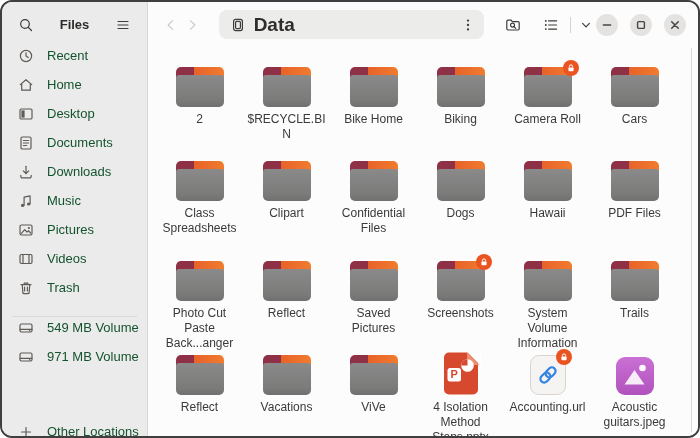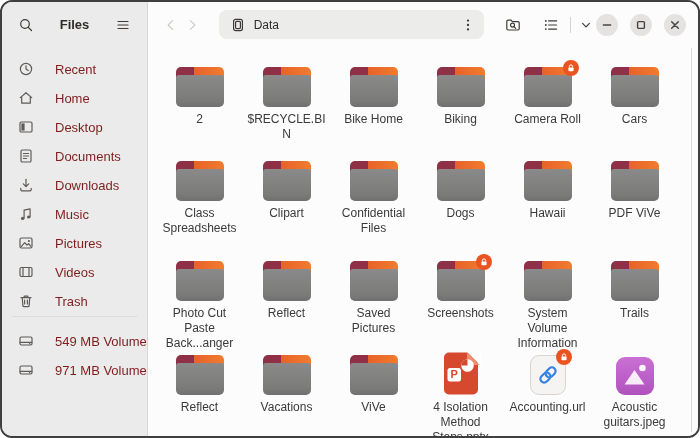--- a/index.html
+++ b/index.html
@@ -6,33 +6,33 @@
   .frame{position:relative;width:700px;height:438px;box-sizing:border-box;border:2px solid #3f3f3f;
     border-radius:12px;overflow:hidden;display:flex;background:#fcfcfc;
     font-family:"Liberation Sans","DejaVu Sans",sans-serif;-webkit-font-smoothing:antialiased;}
   
   .sidebar{width:145px;min-width:145px;background:#ebebeb;border-right:1px solid #d8d6d3;
     display:flex;flex-direction:column;position:relative;overflow:hidden;}
   .sidebar-header{height:45px;display:flex;align-items:center;justify-content:space-between;padding:0 10px;}
   .iconbtn{width:28px;height:28px;border-radius:6px;display:flex;align-items:center;justify-content:center;cursor:pointer;}
   .app-title{font-size:13px;font-weight:bold;color:#2e2c29;}
   .nav{padding:1px 6px 0 6px;}
-  .srow{height:29px;display:flex;align-items:flex-end;gap:21px;padding:0 10px;border-radius:6px;
-    font-size:13px;color:#7f1d1d;cursor:pointer;}
+  .srow{height:29px;display:flex;align-items:flex-start;gap:13px;padding:0 10px;border-radius:6px;
+    font-size:13px;color:#14532d;cursor:pointer;}
   .srow .slabel{white-space:nowrap;}
   .sdivider{height:1px;background:#dcdad7;margin:7px 10px 2px 10px;}
   .other-loc{position:absolute;left:6px;right:6px;bottom:-17px;}
   .icon{display:inline-flex;align-items:center;justify-content:center;line-height:0;}
   
   .main{flex:1;display:flex;flex-direction:column;background:#fcfcfc;position:relative;min-width:0;}
   .headerbar{height:45px;min-height:45px;display:flex;align-items:center;padding:0 12px;}
   .navbtn{width:24px;height:24px;display:flex;align-items:center;justify-content:center;}
   .pathbar{width:282px;height:29px;background:#ececea;border-radius:8px;display:flex;align-items:center;
     padding:0 4px 0 11px;gap:8px;margin-left:16px;cursor:pointer;}
-  .loc-label{flex:1;font-size:12px;font-weight:normal;color:#2f2d2b;text-align:left;}
+  .loc-label{flex:1;font-size:19px;font-weight:bold;color:#2f2d2b;text-align:left;}
   .kebab{width:24px;height:24px;}
   .tool{margin-left:16px;}
   .viewgroup{display:flex;align-items:center;margin-left:12px;gap:2px;}
   .vdiv{width:1px;height:16px;background:#d5d3d0;margin:0 3px;}
   .controls{margin-left:auto;display:flex;align-items:center;gap:12px;}
   .circlebtn{width:22px;height:22px;border-radius:50%;background:#e5e3e1;display:flex;align-items:center;justify-content:center;cursor:pointer;}
   
   .content{flex:1;position:relative;padding:16px 0 0 8px;overflow:hidden;}
   .grid{display:grid;grid-template-columns:repeat(6,87px);grid-template-rows:94px 100px 94px 94px;justify-items:center;}
   .cell{display:flex;flex-direction:column;align-items:center;width:86px;cursor:pointer;}
@@ -354,21 +354,21 @@
           <div class="cell">
             <div class="iconwrap">
               <div class="folder"></div>
             </div>
             <div class="name">Hawaii</div>
           </div>
           <div class="cell">
             <div class="iconwrap">
               <div class="folder"></div>
             </div>
-            <div class="name">PDF ViVe</div>
+            <div class="name">PDF Files</div>
           </div>
           <div class="cell">
             <div class="iconwrap">
               <div class="folder"></div>
             </div>
             <div class="name">Photo Cut Paste Back...anger</div>
           </div>
           <div class="cell">
             <div class="iconwrap">
               <div class="folder"></div>

